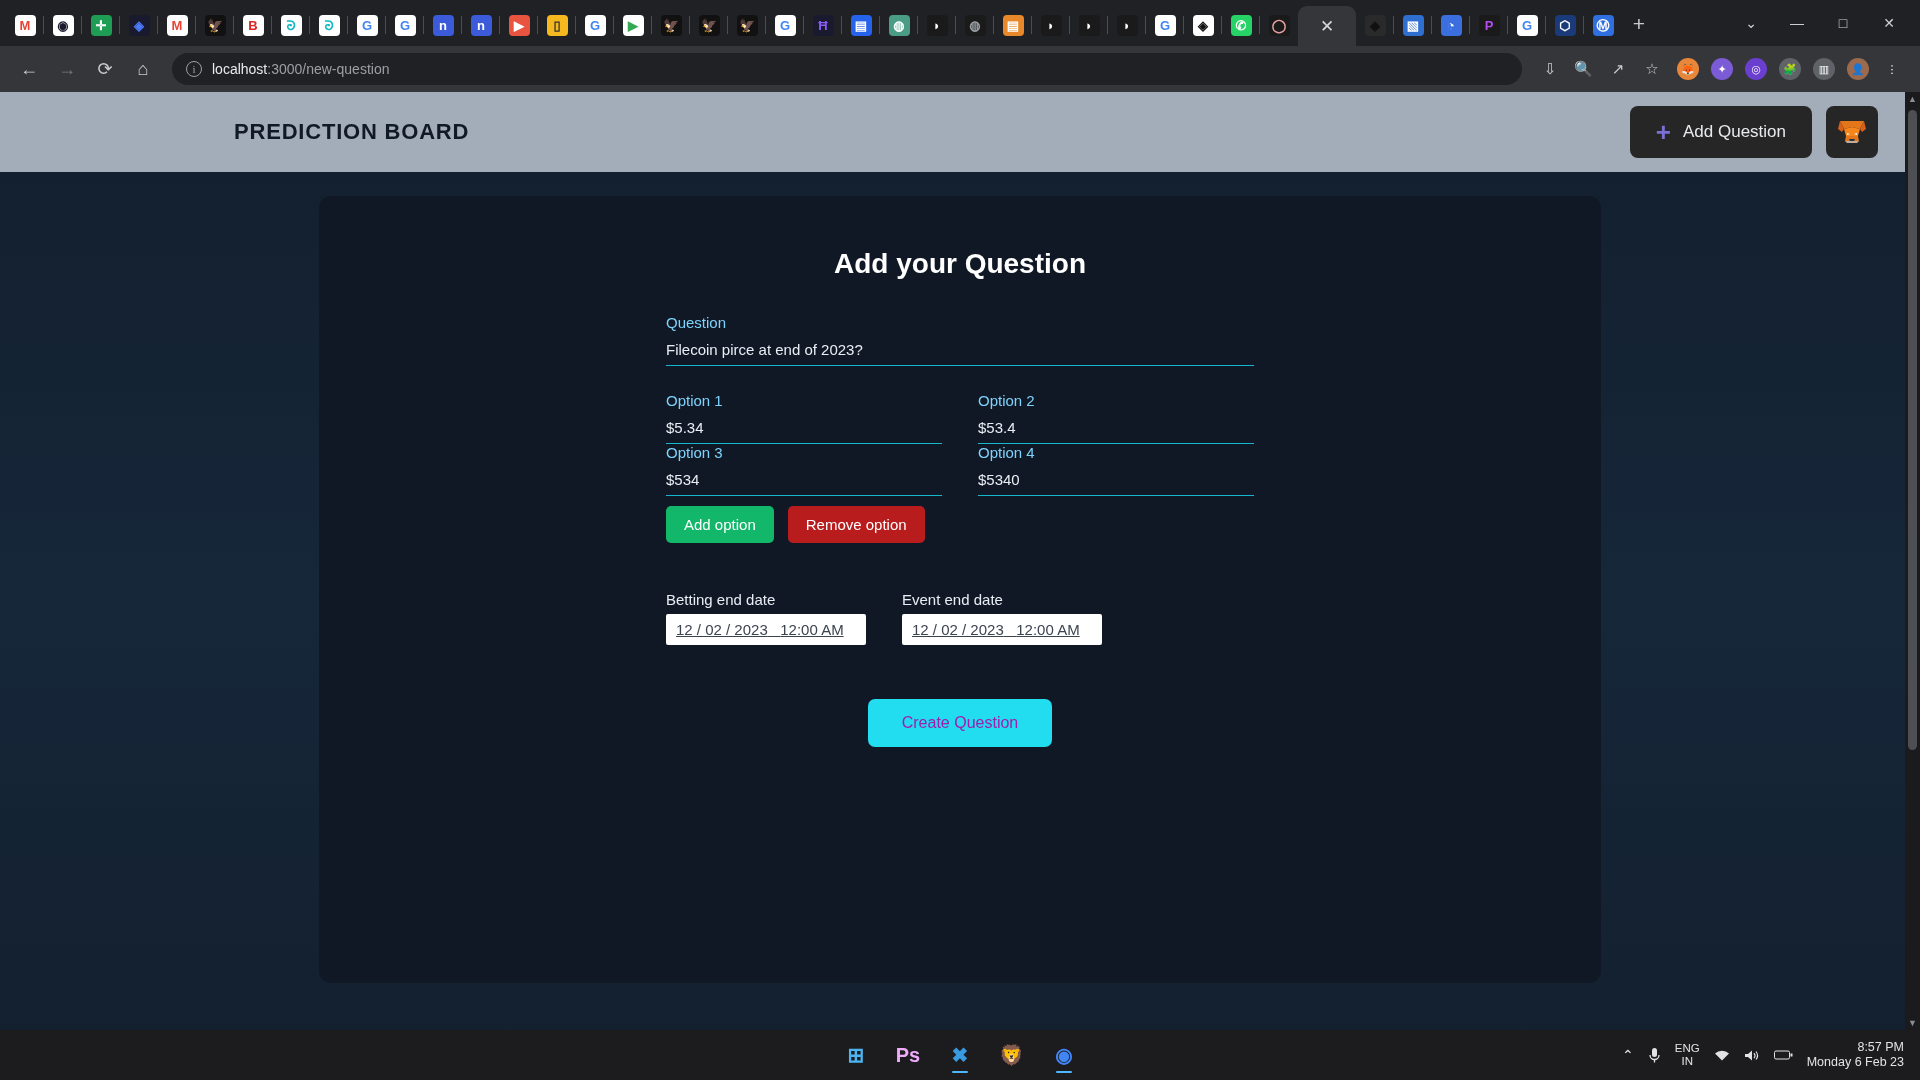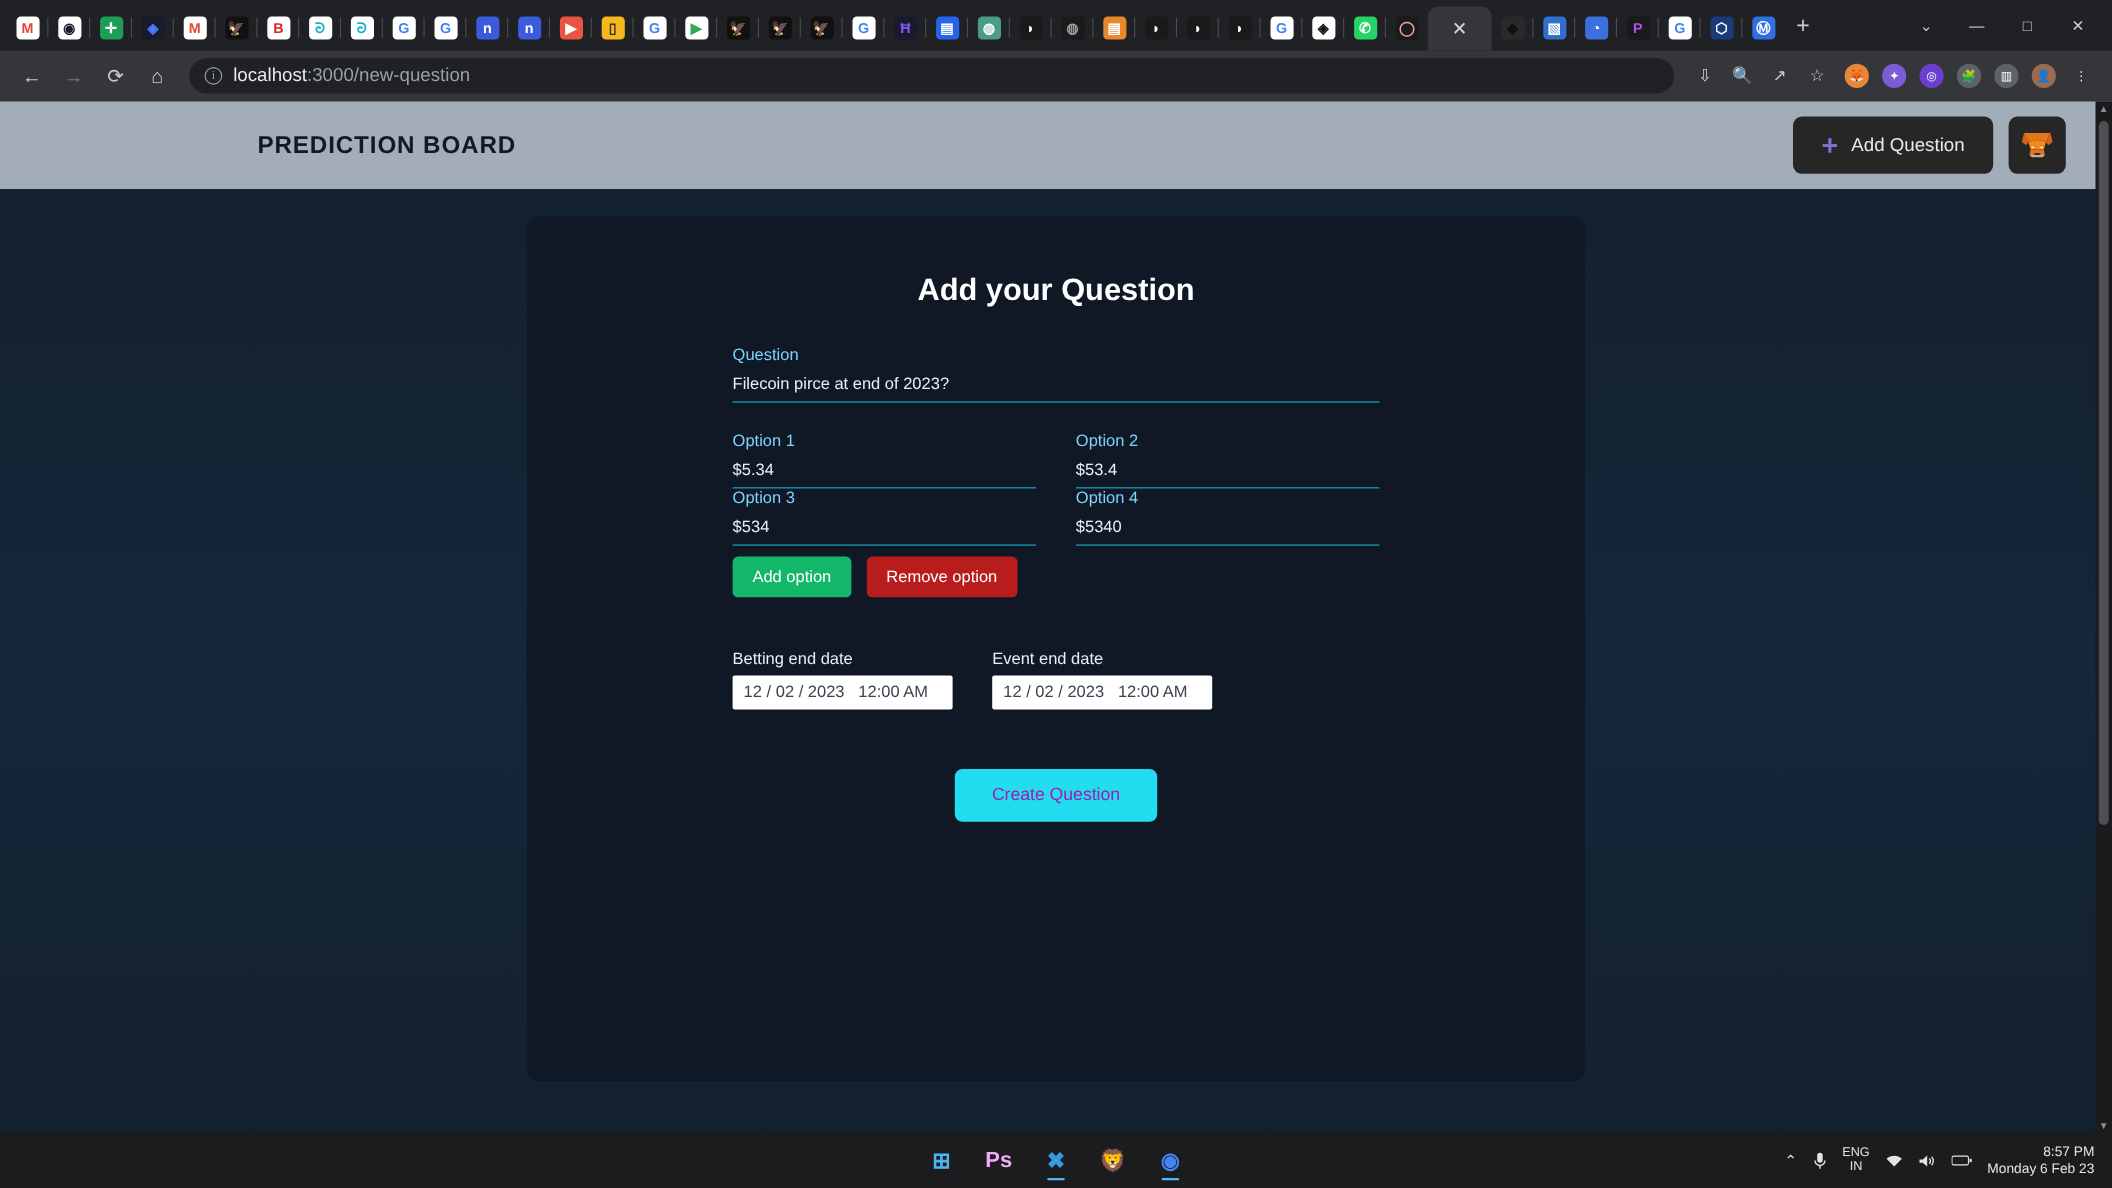--- a/index.html
+++ b/index.html
@@ -66,21 +66,21 @@
     flex: 1; height: 32px; background: #202124; border-radius: 16px;
     display: flex; align-items: center; padding: 0 14px; gap: 10px;
     margin: 0 8px; min-width: 0;
   }
   .omnibox .info {
     width: 16px; height: 16px; border-radius: 50%;
     border: 1.4px solid #9aa0a6; color: #9aa0a6;
     font-size: 11px; display: flex; align-items: center; justify-content: center;
     font-family: "Liberation Serif", serif; flex: 0 0 16px;
   }
-  .url { font-size: 17px; color: #9aa0a6; white-space: nowrap; }
+  .url { font-size: 14px; color: #9aa0a6; white-space: nowrap; }
   .url b { color: #e8eaed; font-weight: 400; }
   .tb-icons { display: flex; align-items: center; gap: 2px; }
   .tb-ic {
     width: 32px; height: 32px; display: flex; align-items: center; justify-content: center;
     color: #c9cbce; font-size: 15px;
   }
   .ext { width: 22px; height: 22px; border-radius: 50%; display:flex; align-items:center; justify-content:center; font-size:11px; color:#fff; }
 
   
   .viewport {
@@ -109,21 +109,21 @@
     width: 52px; height: 52px; background: #262626; border-radius: 8px;
     display: flex; align-items: center; justify-content: center; cursor: pointer;
   }
 
   .pagebody {
     flex: 1; overflow: hidden; position: relative;
     background: linear-gradient(180deg,#13202f 0%, #16273a 50%, #13202f 100%);
     display: flex; justify-content: center; padding-top: 24px;
   }
   .card {
-    width: 962px; background: #101826; border-radius: 12px;
+    width: 1282px; background: #101826; border-radius: 12px;
     padding: 52px 0 46px; height: 787px;
   }
   .card h1 {
     text-align: center; color: #ffffff; font-size: 28px; font-weight: bold;
     margin-bottom: 34px;
   }
   .form { width: 588px; margin: 0 auto; }
 
   .field { margin-bottom: 26px; }
   .flabel { color: #7dd3fc; font-size: 15px; margin-bottom: 7px; }
@@ -143,20 +143,21 @@
   }
   .btn-add { background: #12b76a; }
   .btn-remove { background: #b91c1c; }
 
   .dates { display: flex; gap: 36px; margin-bottom: 54px; }
   .dlabel { color: #e9eef4; font-size: 15px; margin-bottom: 6px; }
   .dinput {
     background: #ffffff; color: #3c4450; border: none; border-radius: 2px;
     font-size: 15px; padding: 7px 10px; width: 200px;
     font-family: "Liberation Sans", sans-serif;
+    text-decoration: underline;
   }
 
   .submit-wrap { display: flex; justify-content: center; }
   .btn-create {
     background: #22dcef; color: #a21caf; border: none; border-radius: 7px;
     font-size: 16px; padding: 15px 34px; cursor: pointer;
     font-family: "Liberation Sans", sans-serif;
   }
 
   .scrollbar {

